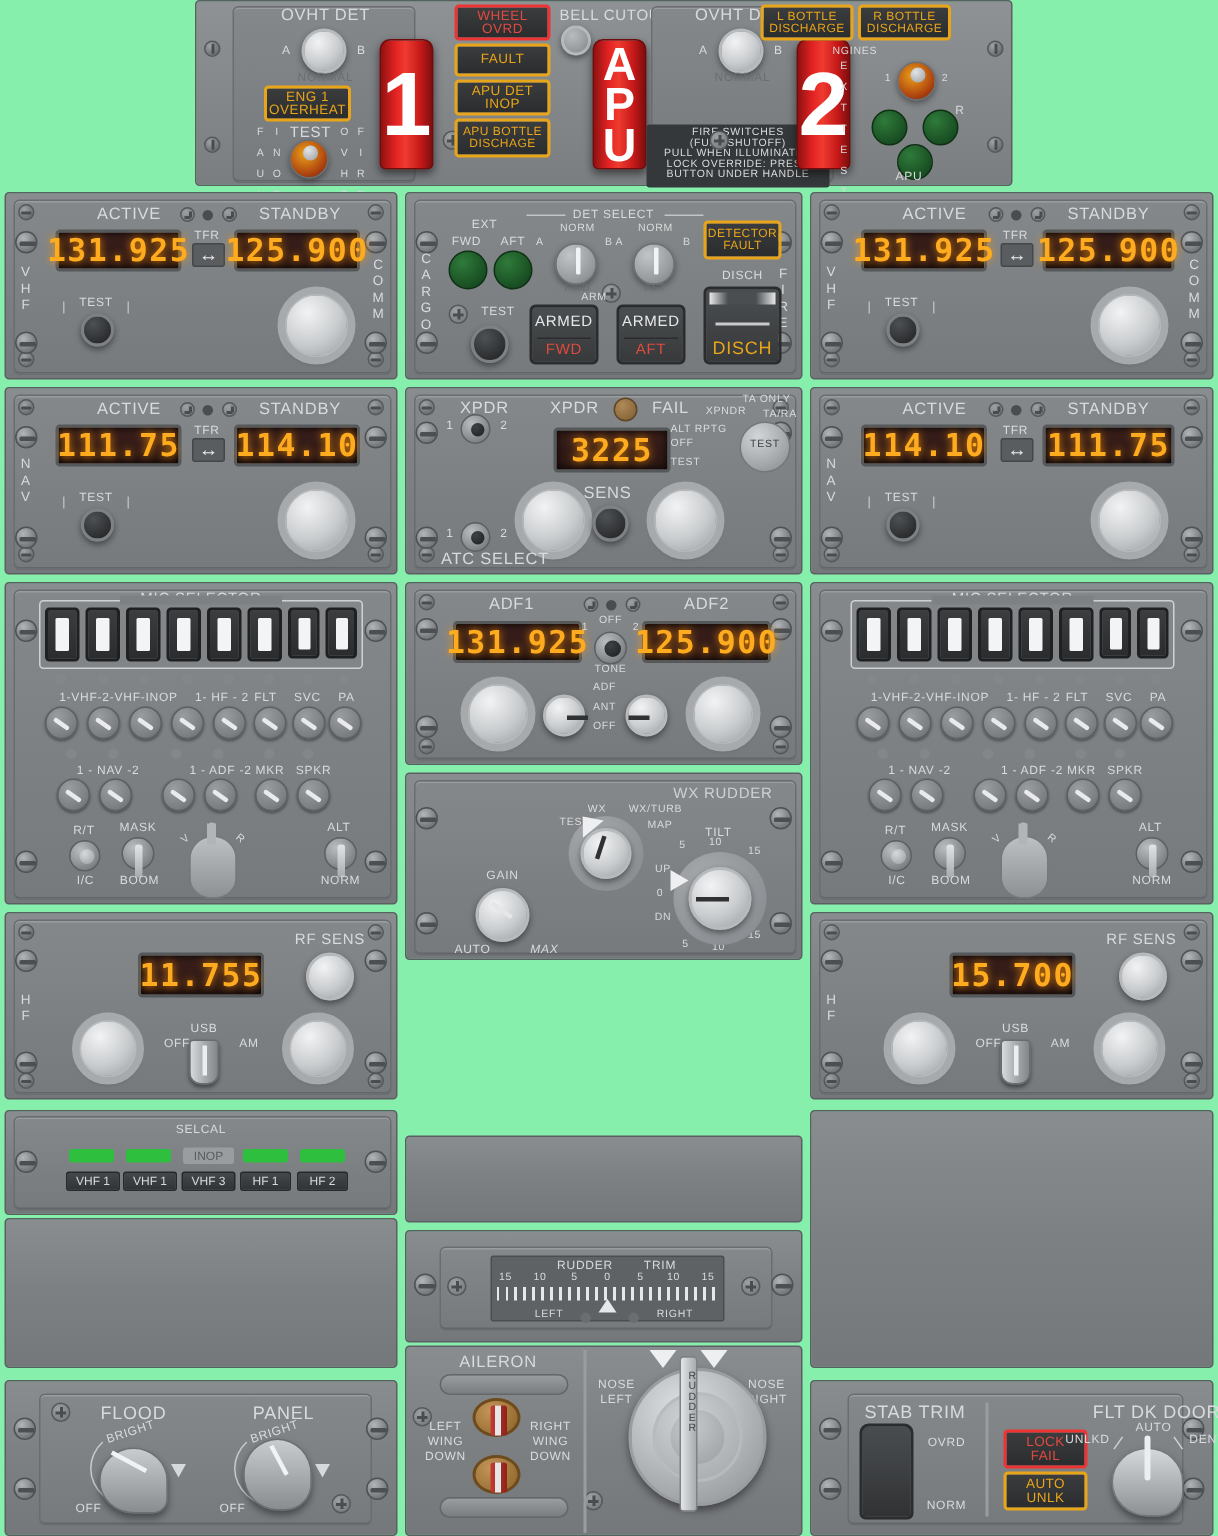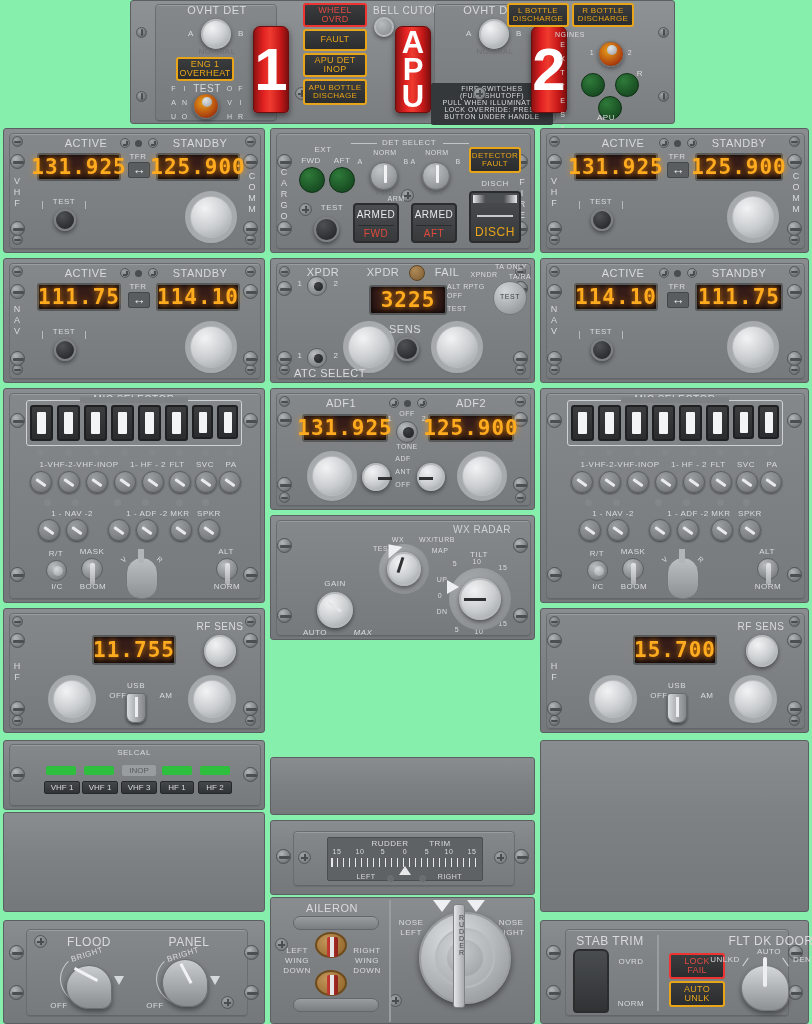--- a/index.html
+++ b/index.html
@@ -838,21 +838,21 @@
     <div class="lbl sm" style="left:206px;top:193px;width:42px;">NORM</div>
   </div>
 
   <div class="panel" style="left:270px;top:515px;width:265px;height:125px;">
     <div class="bezel" style="left:5px;top:4px;width:255px;height:117px;"></div>
     <div class="dzus" style="left:6px;top:22px;"></div>
     <div class="dzus" style="left:6px;top:92px;"></div>
     <div class="dzus" style="right:6px;top:22px;"></div>
     <div class="dzus" style="right:6px;top:92px;"></div>
 
-    <div class="lbl" style="left:176px;top:8px;width:70px;font-size:10px;color:#cfd2d4;">WX RADAR</div>
+    <div class="lbl" style="left:176px;top:8px;width:70px;font-size:10px;color:#cfd2d4;">WX RUDDER</div>
 
     <div class="lbl sm" style="left:42px;top:63px;width:44px;">GAIN</div>
     <div class="knob" style="left:46px;top:76px;width:36px;height:36px;">
       <div style="position:absolute;left:6px;top:16px;width:16px;height:3px;background:#e4e6e8;transform:rotate(36deg);transform-origin:100% 50%;"></div>
     </div>
     <div class="lbl sm" style="left:24px;top:112px;width:40px;">AUTO</div>
     <div class="lbl sm" style="left:72px;top:112px;width:40px;font-style:italic;">MAX</div>
 
     <div class="lbl xs" style="left:96px;top:29px;width:32px;">TEST</div>
     <div class="lbl xs" style="left:112px;top:20px;width:30px;">WX</div>

